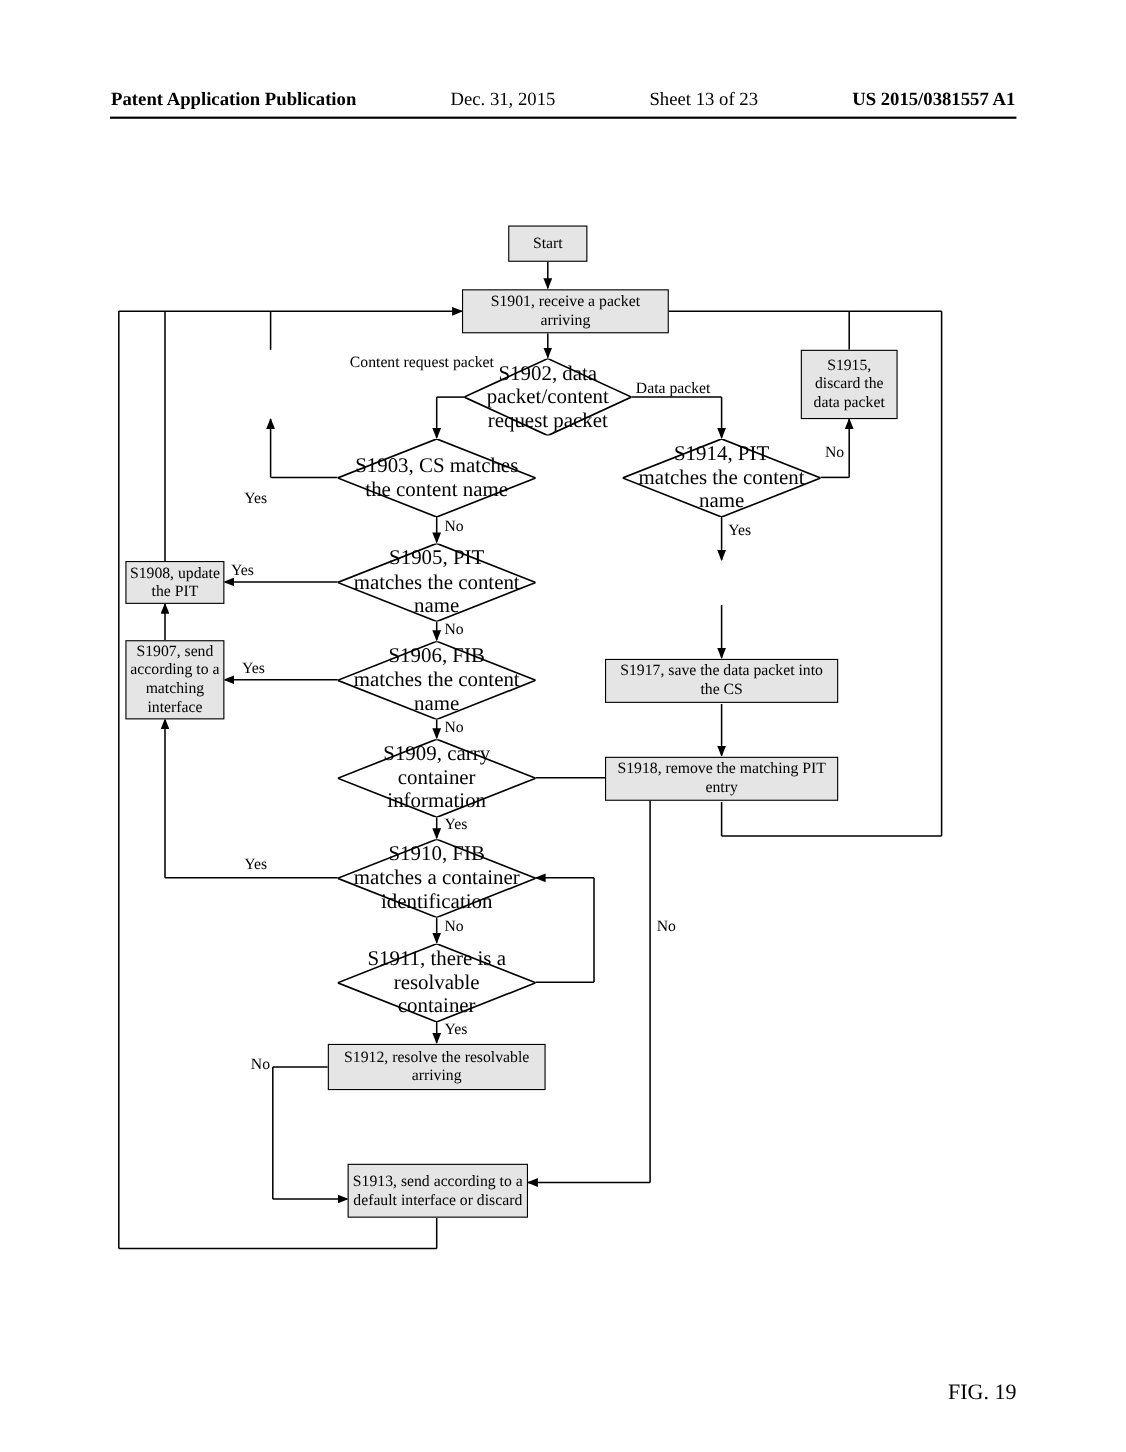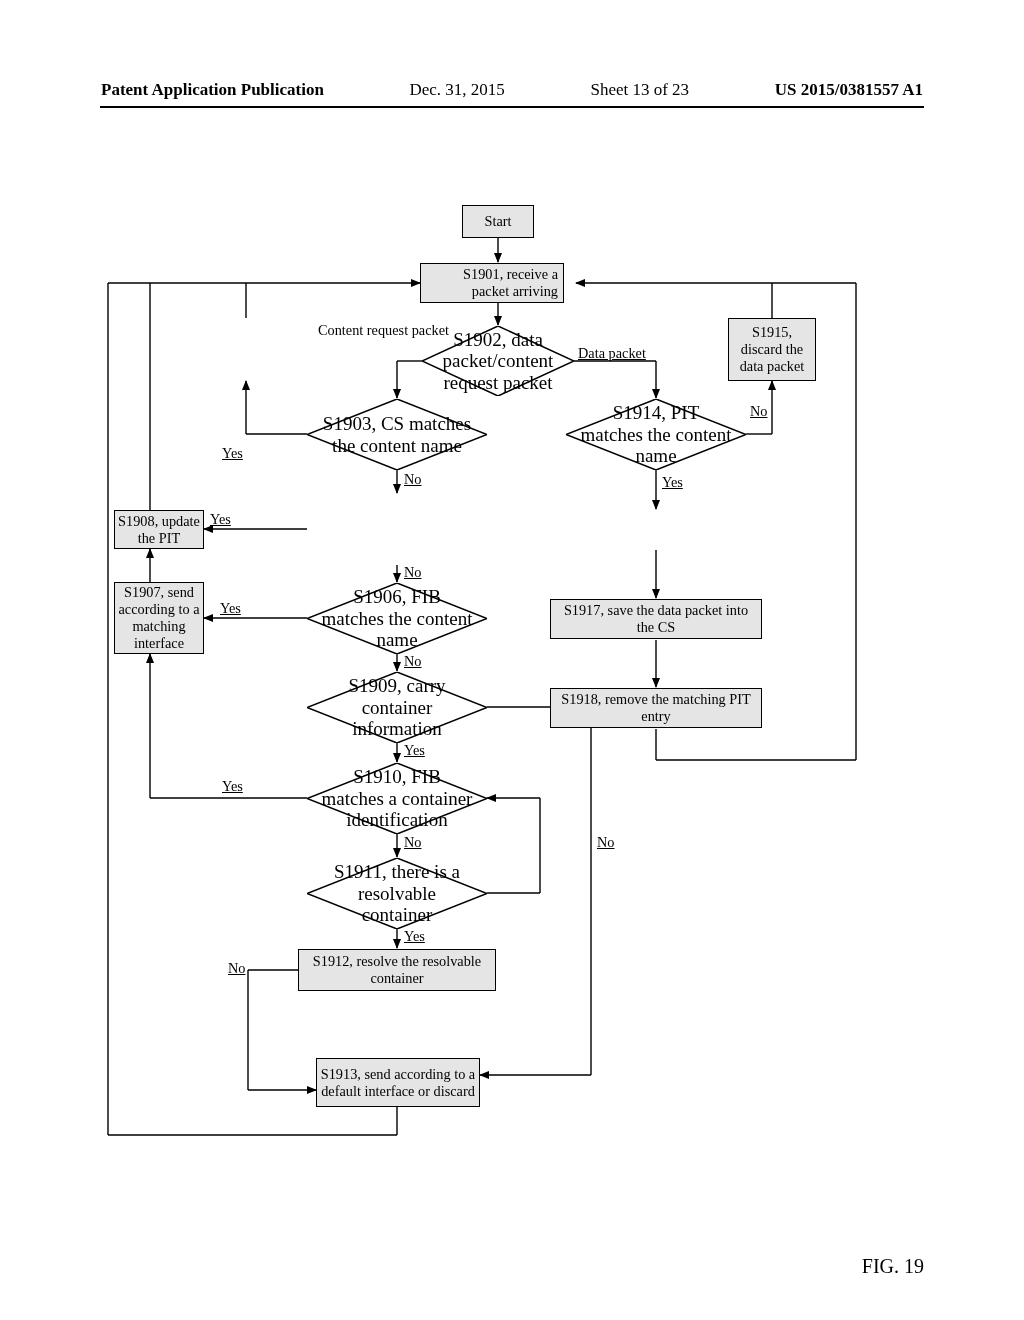--- a/index.html
+++ b/index.html
@@ -73,21 +73,20 @@
     text-align: center;
     font-size: 19px;
     line-height: 1.13;
     padding: 0 14px;
   }
   .edge-label {
     position: absolute;
     font-size: 14.3px;
     background: transparent;
     white-space: nowrap;
-    text-decoration: underline;
   }
   svg.arrows {
     position: absolute;
     top: 0;
     left: 0;
     width: 824px;
     height: 1000px;
     overflow: visible;
   }
   .figlabel {
@@ -194,21 +193,21 @@
       <line x1="556" y1="610" x2="756" y2="610"></line>
       <line x1="756" y1="610" x2="756" y2="133"></line>
       <line x1="756" y1="133" x2="672" y2="133"></line>
     </g>
   </svg>
 
   <div class="node" style="left:362px; top:55px; width:72px; height:33px;">
     <span>Start</span>
   </div>
 
-  <div class="node" style="left:320px; top:113px; width:144px; height:40px;text-align:right;">
+  <div class="node" style="left:320px; top:113px; width:188px; height:40px;">
     <span>S1901, receive a packet arriving</span>
   </div>
 
 
   <div class="node" style="left:628px; top:168px; width:88px; height:63px;">
     <span>S1915, discard the data packet</span>
   </div>
 
   <div class="node" style="left:14px; top:360px; width:90px; height:39px; padding-left:2px; padding-right:2px;">
     <span>S1908, update the PIT</span>
@@ -221,21 +220,21 @@
 
   <div class="node" style="left:450px; top:449px; width:212px; height:40px;">
     <span>S1917, save the data packet into the CS</span>
   </div>
 
   <div class="node" style="left:450px; top:538px; width:212px; height:40px;">
     <span>S1918, remove the matching PIT entry</span>
   </div>
 
   <div class="node" style="left:198px; top:799px; width:198px; height:42px;">
-    <span>S1912, resolve the resolvable container</span>
+    <span>S1912, resolve the resolvable arriving</span>
   </div>
 
   <div class="node" style="left:216px; top:908px; width:164px; height:49px; padding:3px 2px;">
     <span>S1913, send according to a default interface or discard</span>
   </div>
 
   <div class="diamond-wrap" style="left:322px; top:176px; width:152px; height:70px;">
     <div class="diamond">
         <svg width="152" height="70">
           <polygon points="76,0 152,35 76,70 0,35" fill="#fff" stroke="#000" stroke-width="1.5"></polygon>
@@ -261,20 +260,30 @@
     <div class="diamond">
         <svg width="180" height="71">
           <polygon points="90,0 180,35.5 90,71 0,35.5" fill="#fff" stroke="#000" stroke-width="1.5"></polygon>
         </svg>
       </div>
     <div class="diamond-text">
         <span>S1914, PIT matches the content name</span>
       </div>
   </div>
 
+  <div class="diamond-wrap" style="left:207px; top:344px; width:180px; height:71px;">
+    <div class="diamond">
+        <svg width="180" height="71">
+          <polygon points="90,0 180,35.5 90,71 0,35.5" fill="#fff" stroke="#000" stroke-width="1.5"></polygon>
+        </svg>
+      </div>
+    <div class="diamond-text">
+        <span>S1905, PIT matches the content name</span>
+      </div>
+  </div>
 
   <div class="diamond-wrap" style="left:207px; top:433px; width:180px; height:71px;">
     <div class="diamond">
         <svg width="180" height="71">
           <polygon points="90,0 180,35.5 90,71 0,35.5" fill="#fff" stroke="#000" stroke-width="1.5"></polygon>
         </svg>
       </div>
     <div class="diamond-text">
         <span>S1906, FIB matches the content name</span>
       </div>

